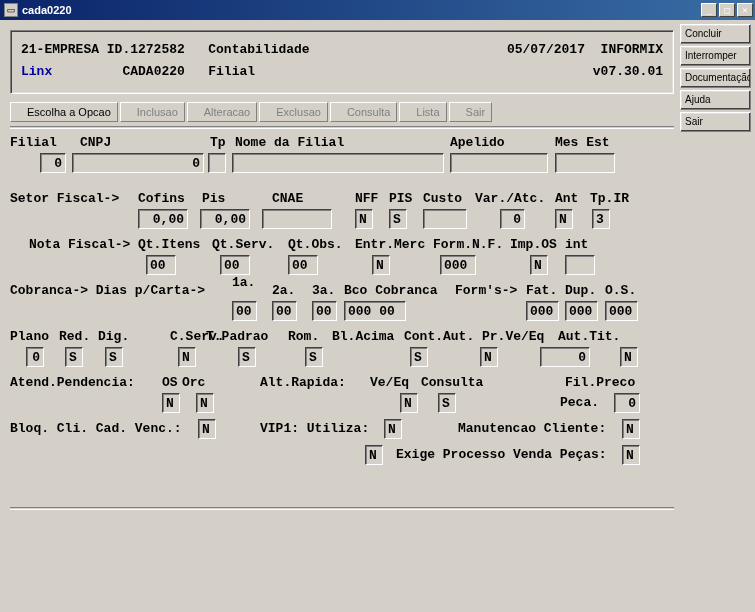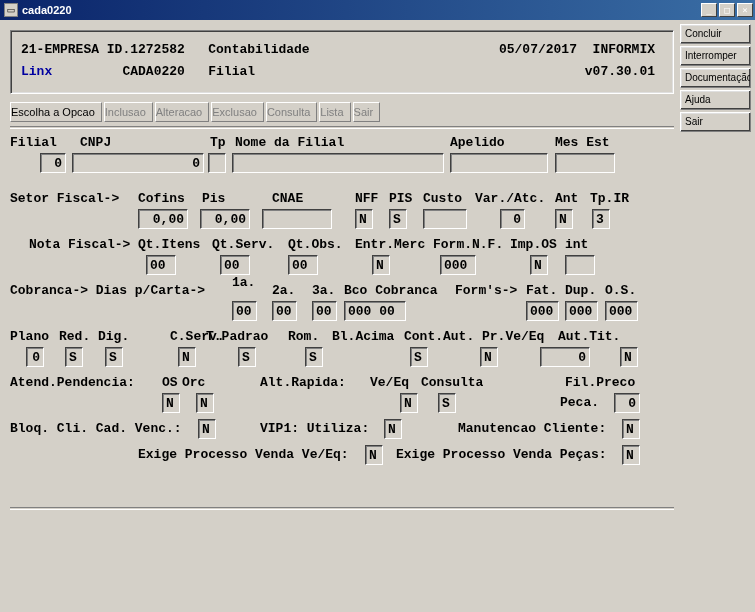--- a/index.html
+++ b/index.html
@@ -70,21 +70,21 @@
     padding: 3px 3px 0 4px;
     cursor: default;
     white-space: nowrap;
     overflow: hidden;
   }
   
   .header-box {
     border: 1px solid #808080;
     border-right-color: #fff; border-bottom-color: #fff;
     box-shadow: inset 1px 1px 0 #404040, inset -1px -1px 0 #dfdfdf;
-    padding: 8px 18px 10px 10px;
+    padding: 8px 10px 10px 10px;
     font-family: "Courier New", monospace;
     font-size: 13px;
     font-weight: bold;
     color: #000;
     line-height: 22px;
     margin-bottom: 8px;
   }
   .header-row { display:flex; }
   .hx { white-space: pre; }
   .blue { color: #0000a0; }
@@ -92,21 +92,21 @@
   
   .menubar {
     display: flex;
     gap: 2px;
     margin-bottom: 4px;
   }
   .menu-item {
     background: #d4d0c8;
     border: 1px solid #fff;
     border-right-color: #808080; border-bottom-color: #808080;
-    padding: 3px 6px 3px 0;
+    padding: 3px 6px 3px 16px;
     font-size: 11px;
     cursor: default;
   }
   .menu-item.disabled { color: #808080; }
   
   .groove {
     height: 3px;
     border-top: 1px solid #808080;
     border-bottom: 1px solid #fff;
     margin: 2px 0 6px 0;
@@ -299,21 +299,20 @@
       <span class="lbl" style="left:550px; top:260px;">Peca.</span>
       <div class="fld" style="left:604px; top:258px; width:26px;">0</div>
 
       <span class="lbl" style="left:0px; top:286px;">Bloq. Cli. Cad. Venc.:</span>
       <div class="fld left" style="left:188px; top:284px; width:18px;">N</div>
       <span class="lbl" style="left:250px; top:286px;">VIP1: Utiliza:</span>
       <div class="fld left" style="left:374px; top:284px; width:18px;">N</div>
       <span class="lbl" style="left:448px; top:286px;">Manutencao Cliente:</span>
       <div class="fld left" style="left:612px; top:284px; width:18px;">N</div>
 
-      <span class="lbl" style="left:128px; top:312px;">Exige Processo Venda Ve/Eq:</span>
       <div class="fld left" style="left:355px; top:310px; width:18px;">N</div>
       <span class="lbl" style="left:386px; top:312px;">Exige Processo Venda Peças:</span>
       <div class="fld left" style="left:612px; top:310px; width:18px;">N</div>
 
     </div>
 
     <div class="groove" style="margin-top:2px;"></div>
 
   </div>
 

